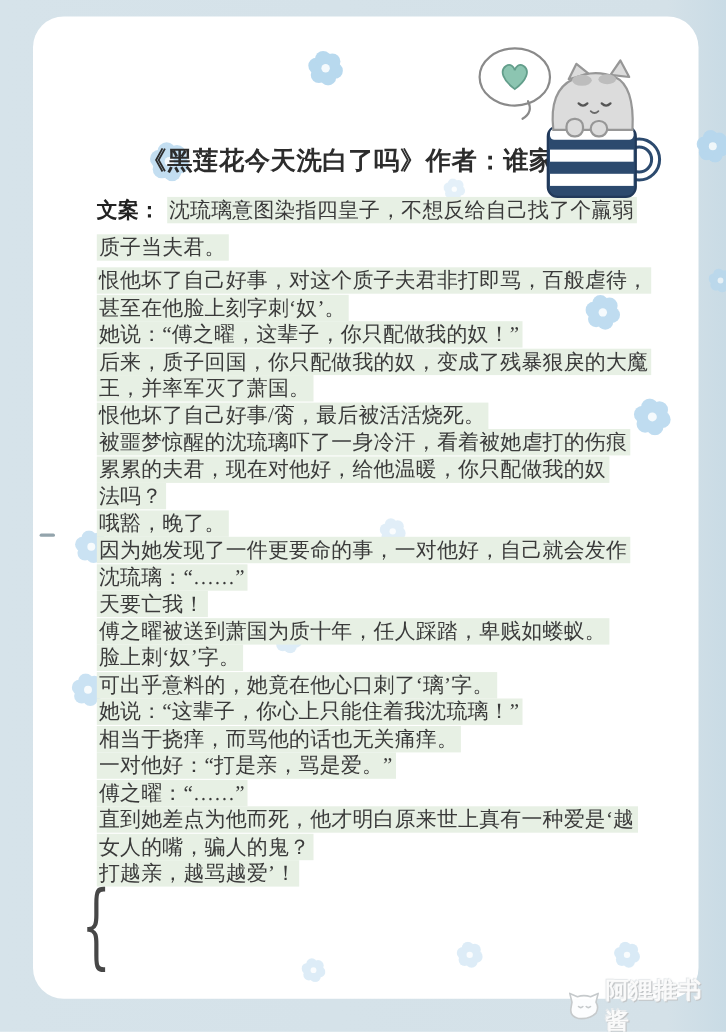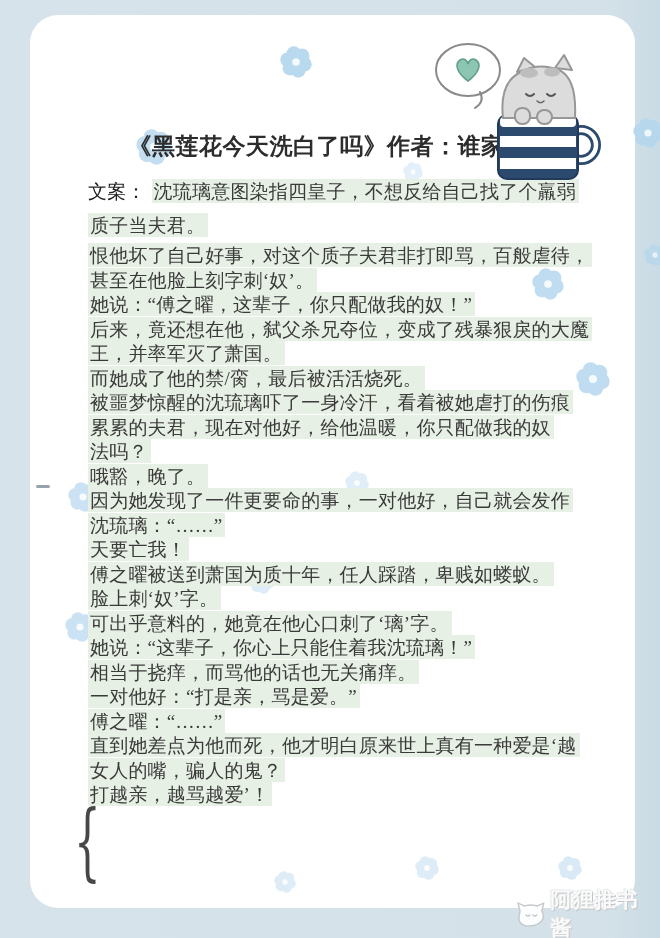--- a/index.html
+++ b/index.html
@@ -31,21 +31,21 @@
   .title{
     font-size:23px;font-weight:bold;text-align:center;line-height:32px;
     color:#2c2c2c;margin-bottom:17px;letter-spacing:0.5px;
   }
   .line{
     font-size:19px;line-height:24.5px;letter-spacing:0.2px;white-space:nowrap;
   }
   .line:nth-child(1){margin-bottom:9px;}
   .line:nth-child(2){margin-bottom:6px;}
   .line .hl{background:var(--highlight);padding:2px 3px 1px 2px;}
-  .line .intro{font-weight:normal;color:#222;background:none;padding-right:6px;}
+  .line .intro{font-weight:bold;color:#222;background:none;padding-right:6px;}
   .brace{
     position:absolute;left:74px;top:806px;z-index:3;
     font-size:84px;line-height:70px;color:#474747;
     transform:scaleX(0.5);transform-origin:left center;
     font-family:"DejaVu Serif",serif;font-weight:400;
   }
   .margin-dash{
     position:absolute;left:36px;top:485px;width:14px;height:3px;
     background:#93a4ac;border-radius:2px;z-index:3;
   }
@@ -196,23 +196,23 @@
   </div>
 
 <div class="content">
   <div class="title">《黑莲花今天洗白了吗》作者：谁家团子</div>
   <div>
       <div class="line"><span class="intro">文案：</span><span class="hl">沈琉璃意图染指四皇子，不想反给自己找了个羸弱</span></div>
       <div class="line"><span class="hl">质子当夫君。</span></div>
       <div class="line"><span class="hl">恨他坏了自己好事，对这个质子夫君非打即骂，百般虐待，</span></div>
       <div class="line"><span class="hl">甚至在他脸上刻字刺‘奴’。</span></div>
       <div class="line"><span class="hl">她说：“傅之曜，这辈子，你只配做我的奴！”</span></div>
-      <div class="line"><span class="hl">后来，竟还想在他，弑父杀兄夺位，变成了残暴狠戾的大魔</span></div>
+      <div class="line"><span class="hl">后来，质子回国，你只配做我的奴，变成了残暴狠戾的大魔</span></div>
       <div class="line"><span class="hl">王，并率军灭了萧国。</span></div>
-      <div class="line"><span class="hl">而她成了他的禁/脔，最后被活活烧死。</span></div>
+      <div class="line"><span class="hl">恨他坏了自己好事/脔，最后被活活烧死。</span></div>
       <div class="line"><span class="hl">被噩梦惊醒的沈琉璃吓了一身冷汗，看着被她虐打的伤痕</span></div>
       <div class="line"><span class="hl">累累的夫君，现在对他好，给他温暖，你只配做我的奴</span></div>
       <div class="line"><span class="hl">法吗？</span></div>
       <div class="line"><span class="hl">哦豁，晚了。</span></div>
       <div class="line"><span class="hl">因为她发现了一件更要命的事，一对他好，自己就会发作</span></div>
       <div class="line"><span class="hl">沈琉璃：“……”</span></div>
       <div class="line"><span class="hl">天要亡我！</span></div>
       <div class="line"><span class="hl">傅之曜被送到萧国为质十年，任人踩踏，卑贱如蝼蚁。</span></div>
       <div class="line"><span class="hl">脸上刺‘奴’字。</span></div>
       <div class="line"><span class="hl">可出乎意料的，她竟在他心口刺了‘璃’字。</span></div>

